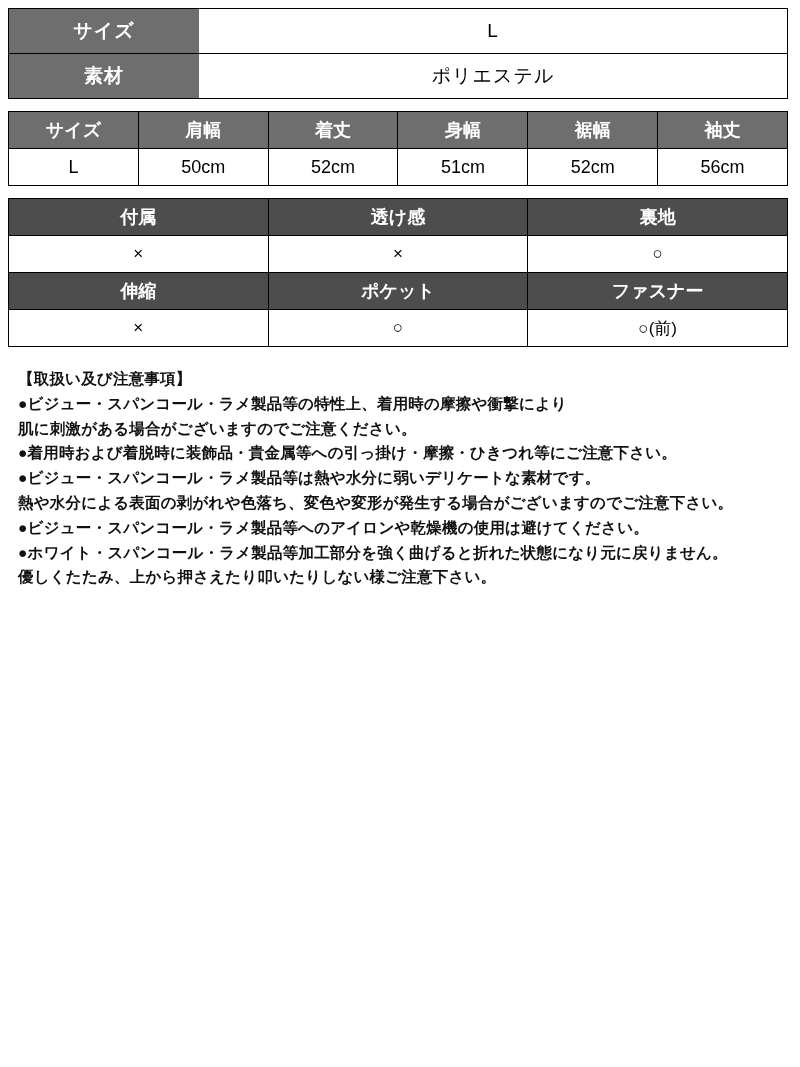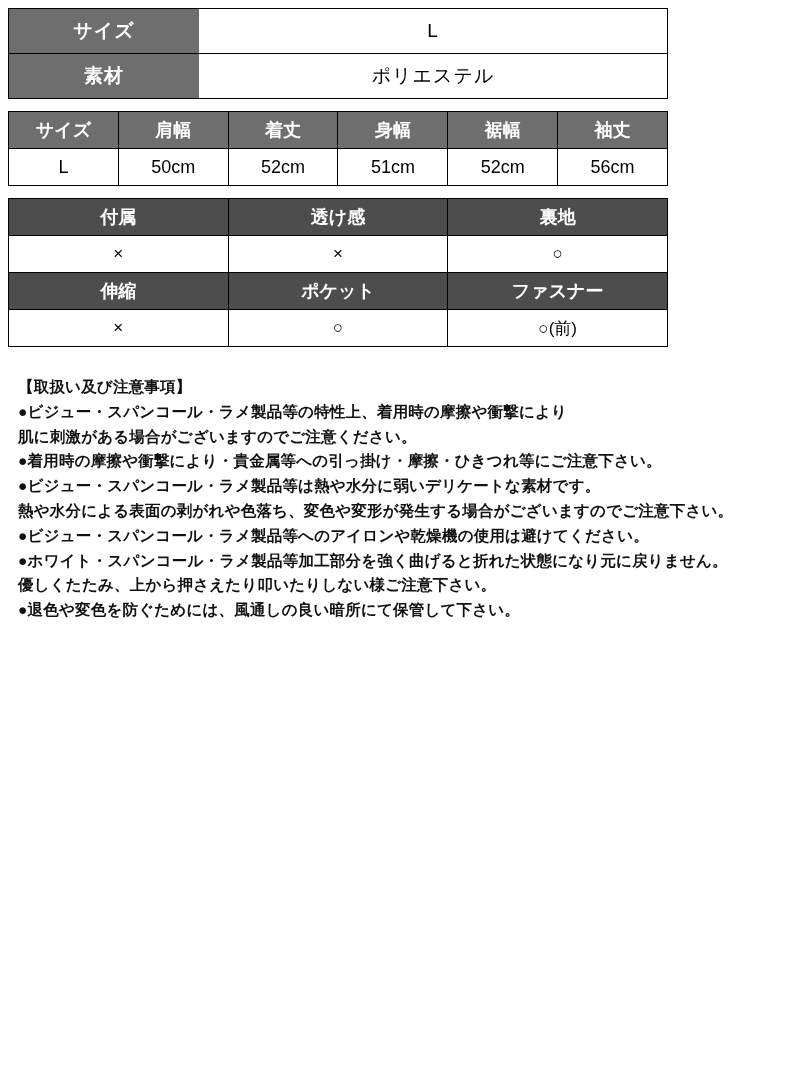--- a/index.html
+++ b/index.html
@@ -17,21 +17,21 @@
   .page {
     width: 800px;
     height: 1067px;
     position: relative;
     box-sizing: border-box;
     padding: 8px 8px 0 8px;
   }
 
   table {
     border-collapse: collapse;
-    width: 660px;
+    width: 780px;
     table-layout: fixed;
   }
 
   
   .spec-table {
     margin-bottom: 12px;
   }
   .spec-table td {
     border: 1px solid #ffffff;
     height: 42px;
@@ -73,21 +73,21 @@
     color: #ffffff;
     font-weight: bold;
   }
   .size-table td {
     background: #ffffff;
     color: #000000;
   }
 
   
   .feature-table {
-    margin-bottom: 28px;
+    margin-bottom: 20px;
   }
   .feature-table th, .feature-table td {
     border: 1px solid #000000;
     height: 34px;
     font-size: 18px;
     text-align: center;
     vertical-align: middle;
   }
   .feature-table th {
     background: #4d4d4d;
@@ -176,22 +176,21 @@
         <td>○</td>
         <td>○(前)</td>
       </tr>
     </tbody>
   </table>
 
   <div class="notes">
     <div class="note-line">【取扱い及び注意事項】</div>
     <div class="note-line">●ビジュー・スパンコール・ラメ製品等の特性上、着用時の摩擦や衝撃により</div>
     <div class="note-line">肌に刺激がある場合がございますのでご注意ください。</div>
-    <div class="note-line">●着用時の摩擦や衝撃により・貴金属等への引っ掛け・摩擦・ひきつれ等にご注意下さい。</div>
+    <div class="note-line">●着用時および着脱時に装飾品・貴金属等への引っ掛け・摩擦・ひきつれ等にご注意下さい。</div>
     <div class="note-line">●ビジュー・スパンコール・ラメ製品等は熱や水分に弱いデリケートな素材です。</div>
     <div class="note-line">熱や水分による表面の剥がれや色落ち、変色や変形が発生する場合がございますのでご注意下さい。</div>
     <div class="note-line">●ビジュー・スパンコール・ラメ製品等へのアイロンや乾燥機の使用は避けてください。</div>
     <div class="note-line">●ホワイト・スパンコール・ラメ製品等加工部分を強く曲げると折れた状態になり元に戻りません。</div>
     <div class="note-line">優しくたたみ、上から押さえたり叩いたりしない様ご注意下さい。</div>
-    <div class="note-line">●退色や変色を防ぐためには、風通しの良い暗所にて保管して下さい。</div>
   </div>
 
 </div>
 
 </body></html>

